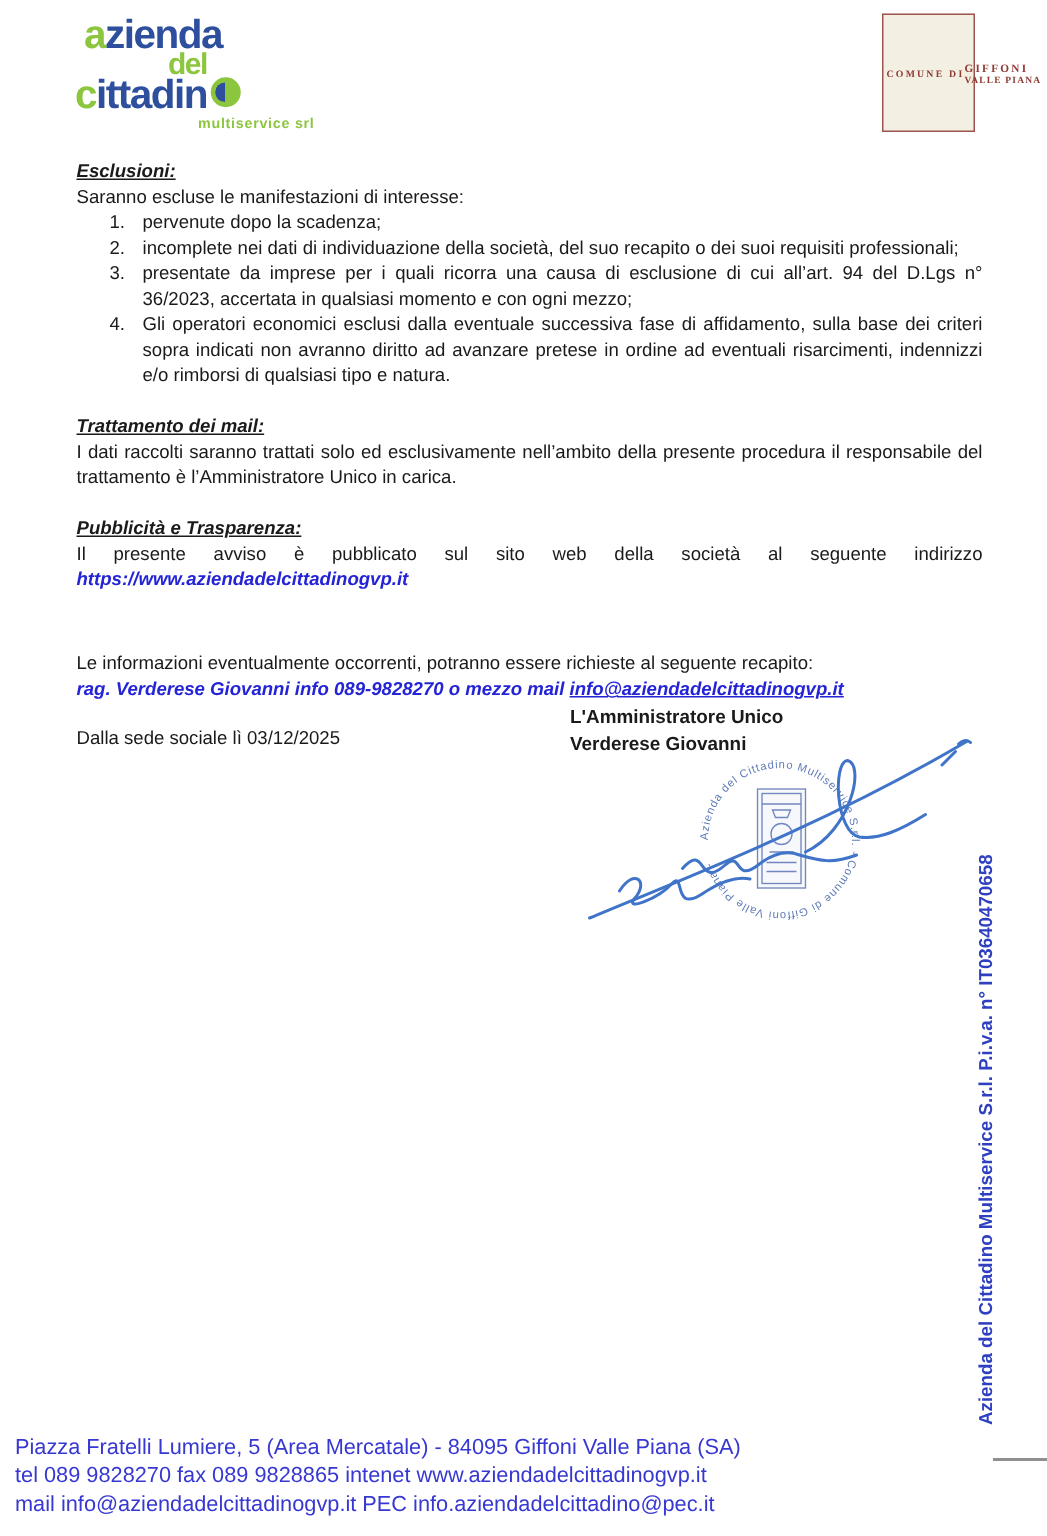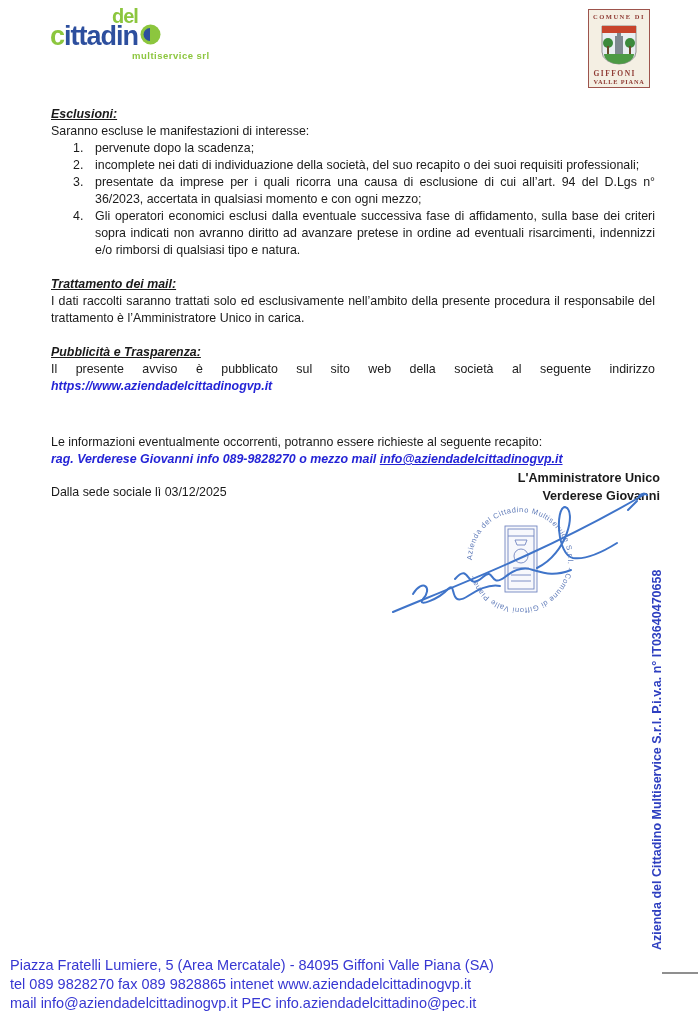--- a/index.html
+++ b/index.html
@@ -16,21 +16,21 @@
   .logo .row2 { font-size:20px; font-weight:bold; letter-spacing:-1px; margin-left:62px; margin-top:-4px; }
   .logo .row3 { font-size:27px; font-weight:bold; letter-spacing:-1px; margin-top:-3px; display:flex; align-items:center; }
   .logo .row4 { font-size:9.5px; font-weight:bold; color:#8cc63e; margin-left:82px; margin-top:1px; letter-spacing:0.5px; }
   .lg-blue { color:#2d4f9e; } .lg-green { color:#8cc63e; }
   .logo .o-circle { display:inline-block; margin-left:2px; }
 
   
   .crest {
     position:absolute; left:588px; top:9px; width:62px; height:79px;
     background:#f4efe3; border:1px solid #9d544c; padding:3px 2px 2px 2px;
-    display:flex; flex-direction:column; align-items:center; justify-content:space-between;
+    display:flex; align-items:center; justify-content:space-between;
     font-family:"Liberation Serif", serif;
   }
   .crest .c-top { font-size:6.5px; color:#8f3b34; letter-spacing:1.5px; font-weight:bold; white-space:nowrap; }
   .crest .c-bot { font-size:7.5px; color:#8f3b34; letter-spacing:1.5px; font-weight:bold; white-space:nowrap; }
   .crest .c-bot2 { font-size:6.3px; color:#8f3b34; letter-spacing:0.8px; font-weight:bold; white-space:nowrap; }
 
   
   .content { position:absolute; left:51px; top:106px; width:604px; font-size:12.4px; line-height:17px; }
   .h-sec { font-weight:bold; font-style:italic; text-decoration:underline; }
   .b { font-weight:normal; }
@@ -39,41 +39,42 @@
   .list-row { display:flex; }
   .list-row .num { width:22px; text-align:left; flex:none; margin-left:22px; }
   .list-row .txt { flex:1; text-align:justify; }
   a.doclink, .doclink {
     color:#2424d6; font-weight:bold; font-style:italic; cursor:pointer;
   }
   .blue-line { color:#2424d6; font-weight:bold; font-style:italic; }
   .blue-line .email { text-decoration:underline; cursor:pointer; }
 
   
-  .sig-block { position:absolute; left:380px; top:469px; width:280px; text-align:right;
+  .sig-block { position:absolute; left:380px; top:469px; width:280px; text-align:left;
                font-weight:bold; font-size:12.6px; line-height:18px; }
   .sig-art { position:absolute; left:385px; top:472px; width:275px; height:150px; }
 
   
   .vtext {
     position:absolute; left:650px; top:950px; transform-origin:top left; transform:rotate(-90deg);
     white-space:nowrap; color:#2e3fc0; font-size:12.5px; font-weight:bold;
   }
   .corner-line { position:absolute; left:662px; top:972px; width:36px; height:2px; background:#8f8f8f; }
 
   
   .footer { position:absolute; left:10px; top:956px; width:620px; color:#3737d2;
             font-size:14.5px; line-height:19px; }
 </style>
 </head>
 <body>
 
 <div class="page">
 
   <div class="logo">
+    <div class="row1"><span class="lg-green">a</span><span class="lg-blue">zienda</span></div>
     <div class="row2 lg-green">del</div>
     <div class="row3">
       <span class="lg-green">c</span>
         <span class="lg-blue">ittadin</span>
         <span class="o-circle"><svg width="21" height="21" viewBox="0 0 21 21">
             <circle cx="10.5" cy="10.5" r="10" fill="#8cc63e"></circle>
             <path d="M10 4 a6.5 6.5 0 1 0 0 13 z" fill="#2d4f9e"></path>
           </svg></span>
     </div>
     <div class="row4">multiservice srl</div>

